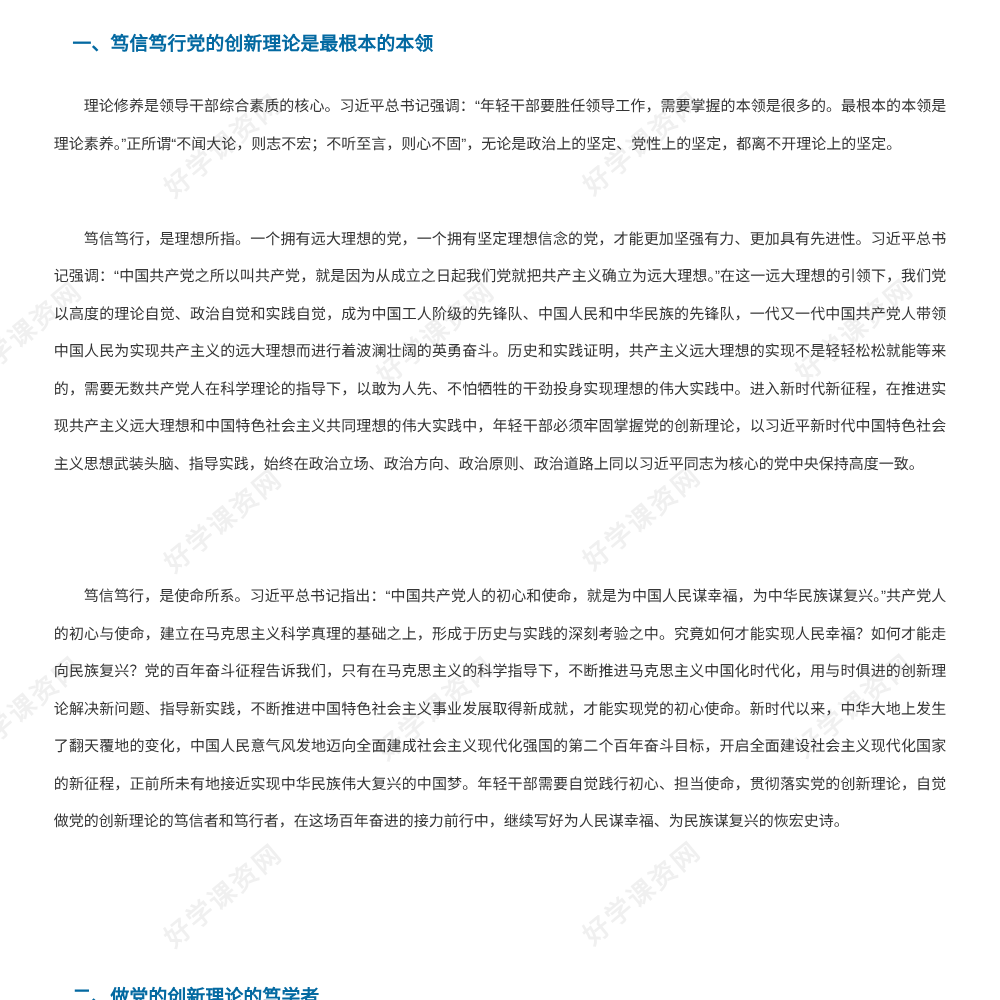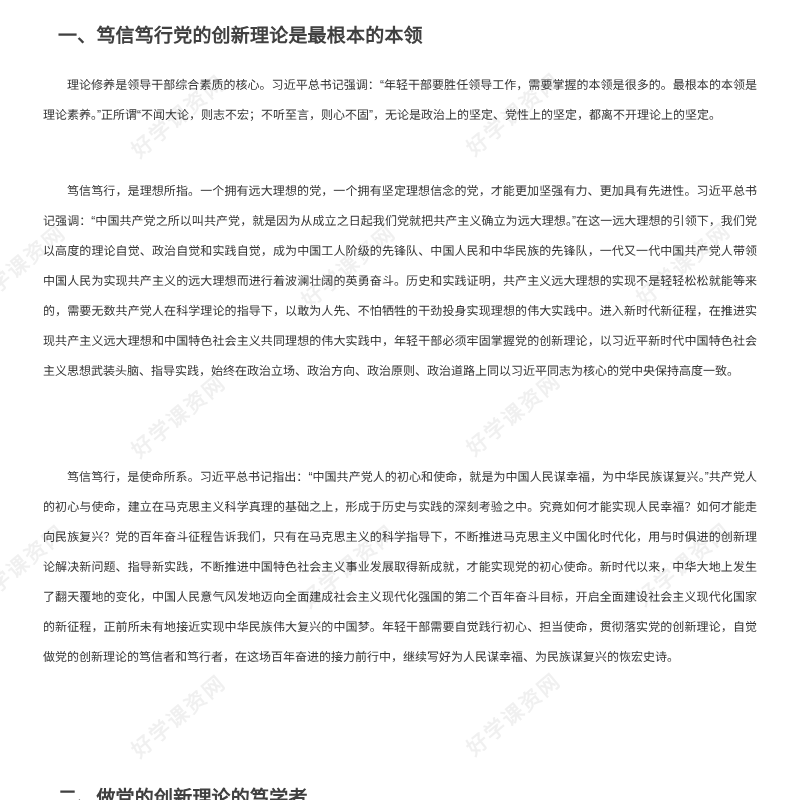--- a/index.html
+++ b/index.html
@@ -48,23 +48,23 @@
 
   
   #content {
     position: relative;
     z-index: 1;
     padding: 0;
   }
 
   .doc-heading {
     font-family: "Liberation Sans", "DejaVu Sans", sans-serif;
-    font-size: 19px;
+    font-size: 15px;
     font-weight: 700;
-    color: #404040;
+    color: #0369a1;
     line-height: 30px;
     letter-spacing: 0.2px;
     margin: 0;
     padding: 0;
   }
 
   .doc-paragraph {
     font-family: "Liberation Sans", "DejaVu Sans", sans-serif;
     font-size: 12px;
     font-weight: 400;

